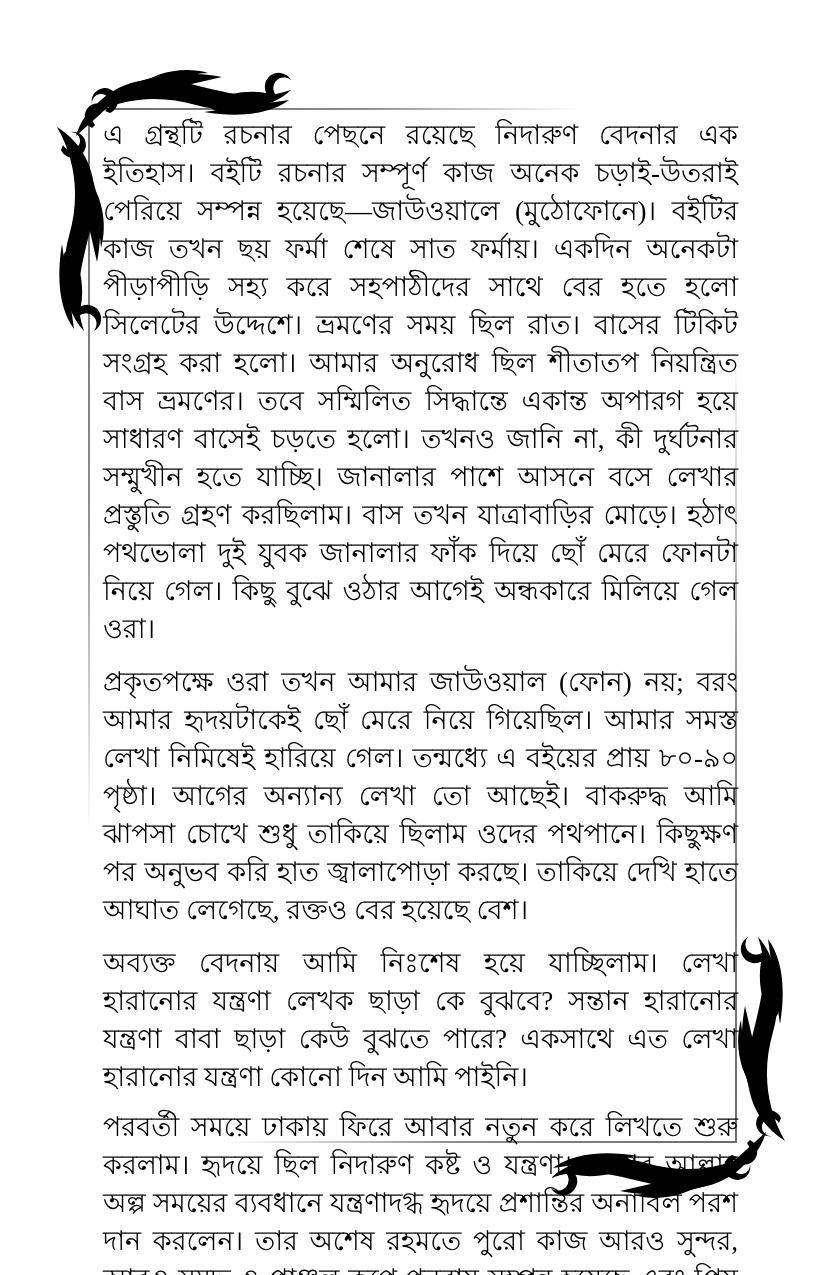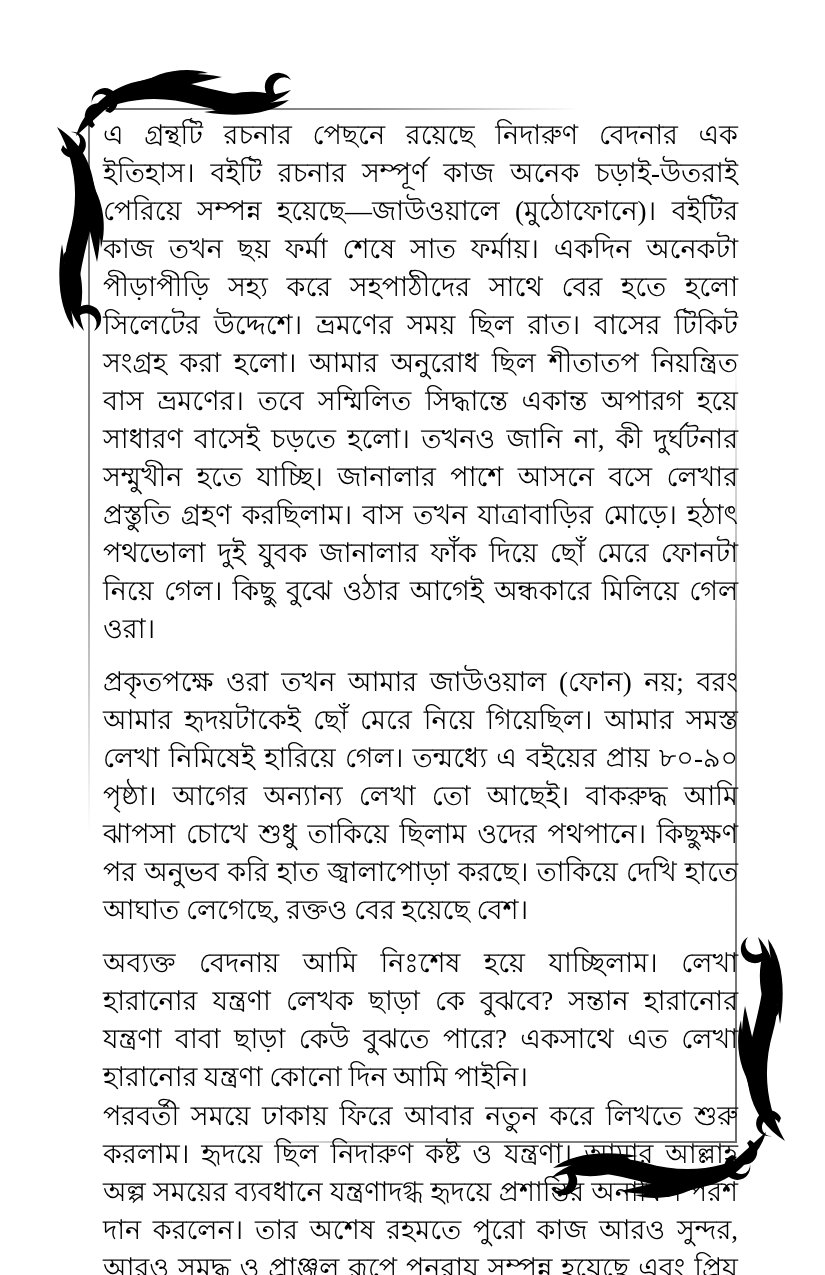--- a/index.html
+++ b/index.html
@@ -45,21 +45,21 @@
   
   .text-block {
     position: absolute;
     left: 103px; top: 116px; width: 635px;
     color: #000000;
     font-size: 27px;
     line-height: 38px;
     text-align: justify;
   }
   .text-block p { margin: 0 0 15px 0; }
-  .text-block p.tight { margin-bottom: 1px; }   
+  .text-block p.tight { margin-bottom: 12px; }   
   .text-block p:last-child { margin-bottom: 0; }
 </style>
 </head>
 <body>
 
 <div class="frame-line frame-top"></div>
 <div class="frame-line frame-left"></div>
 <div class="frame-line frame-right"></div>
 <div class="frame-line frame-bottom"></div>
 

